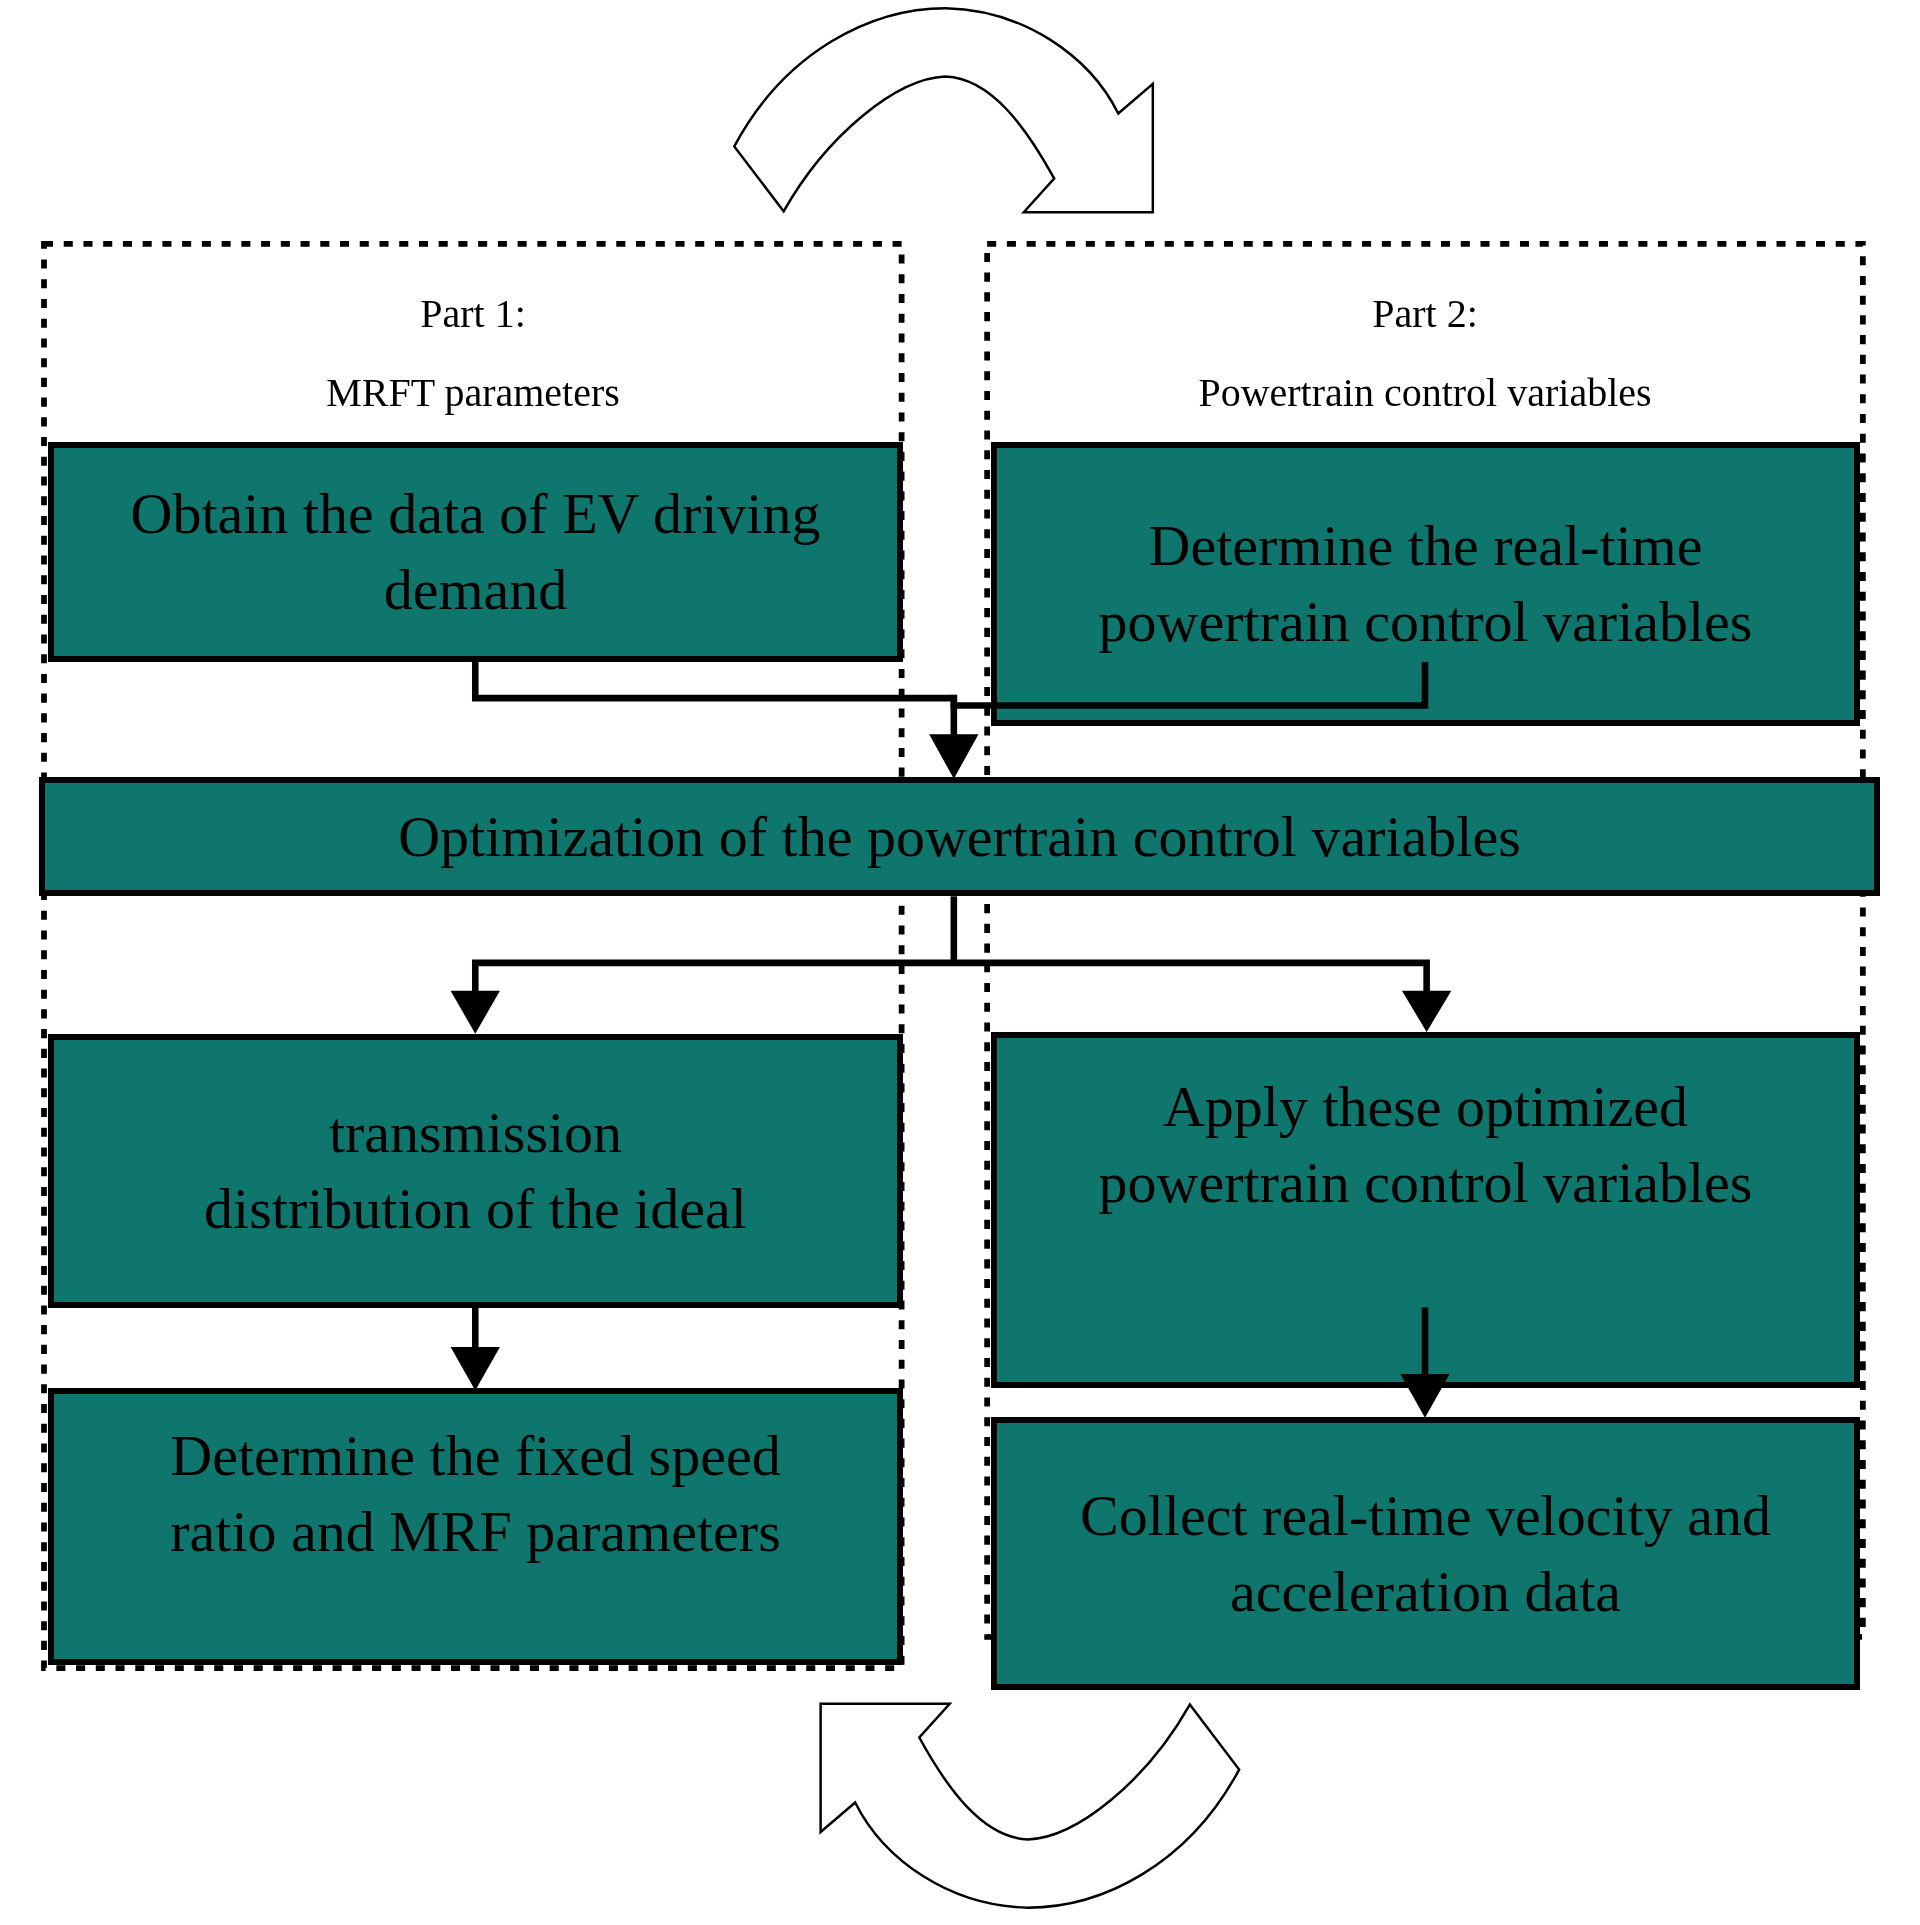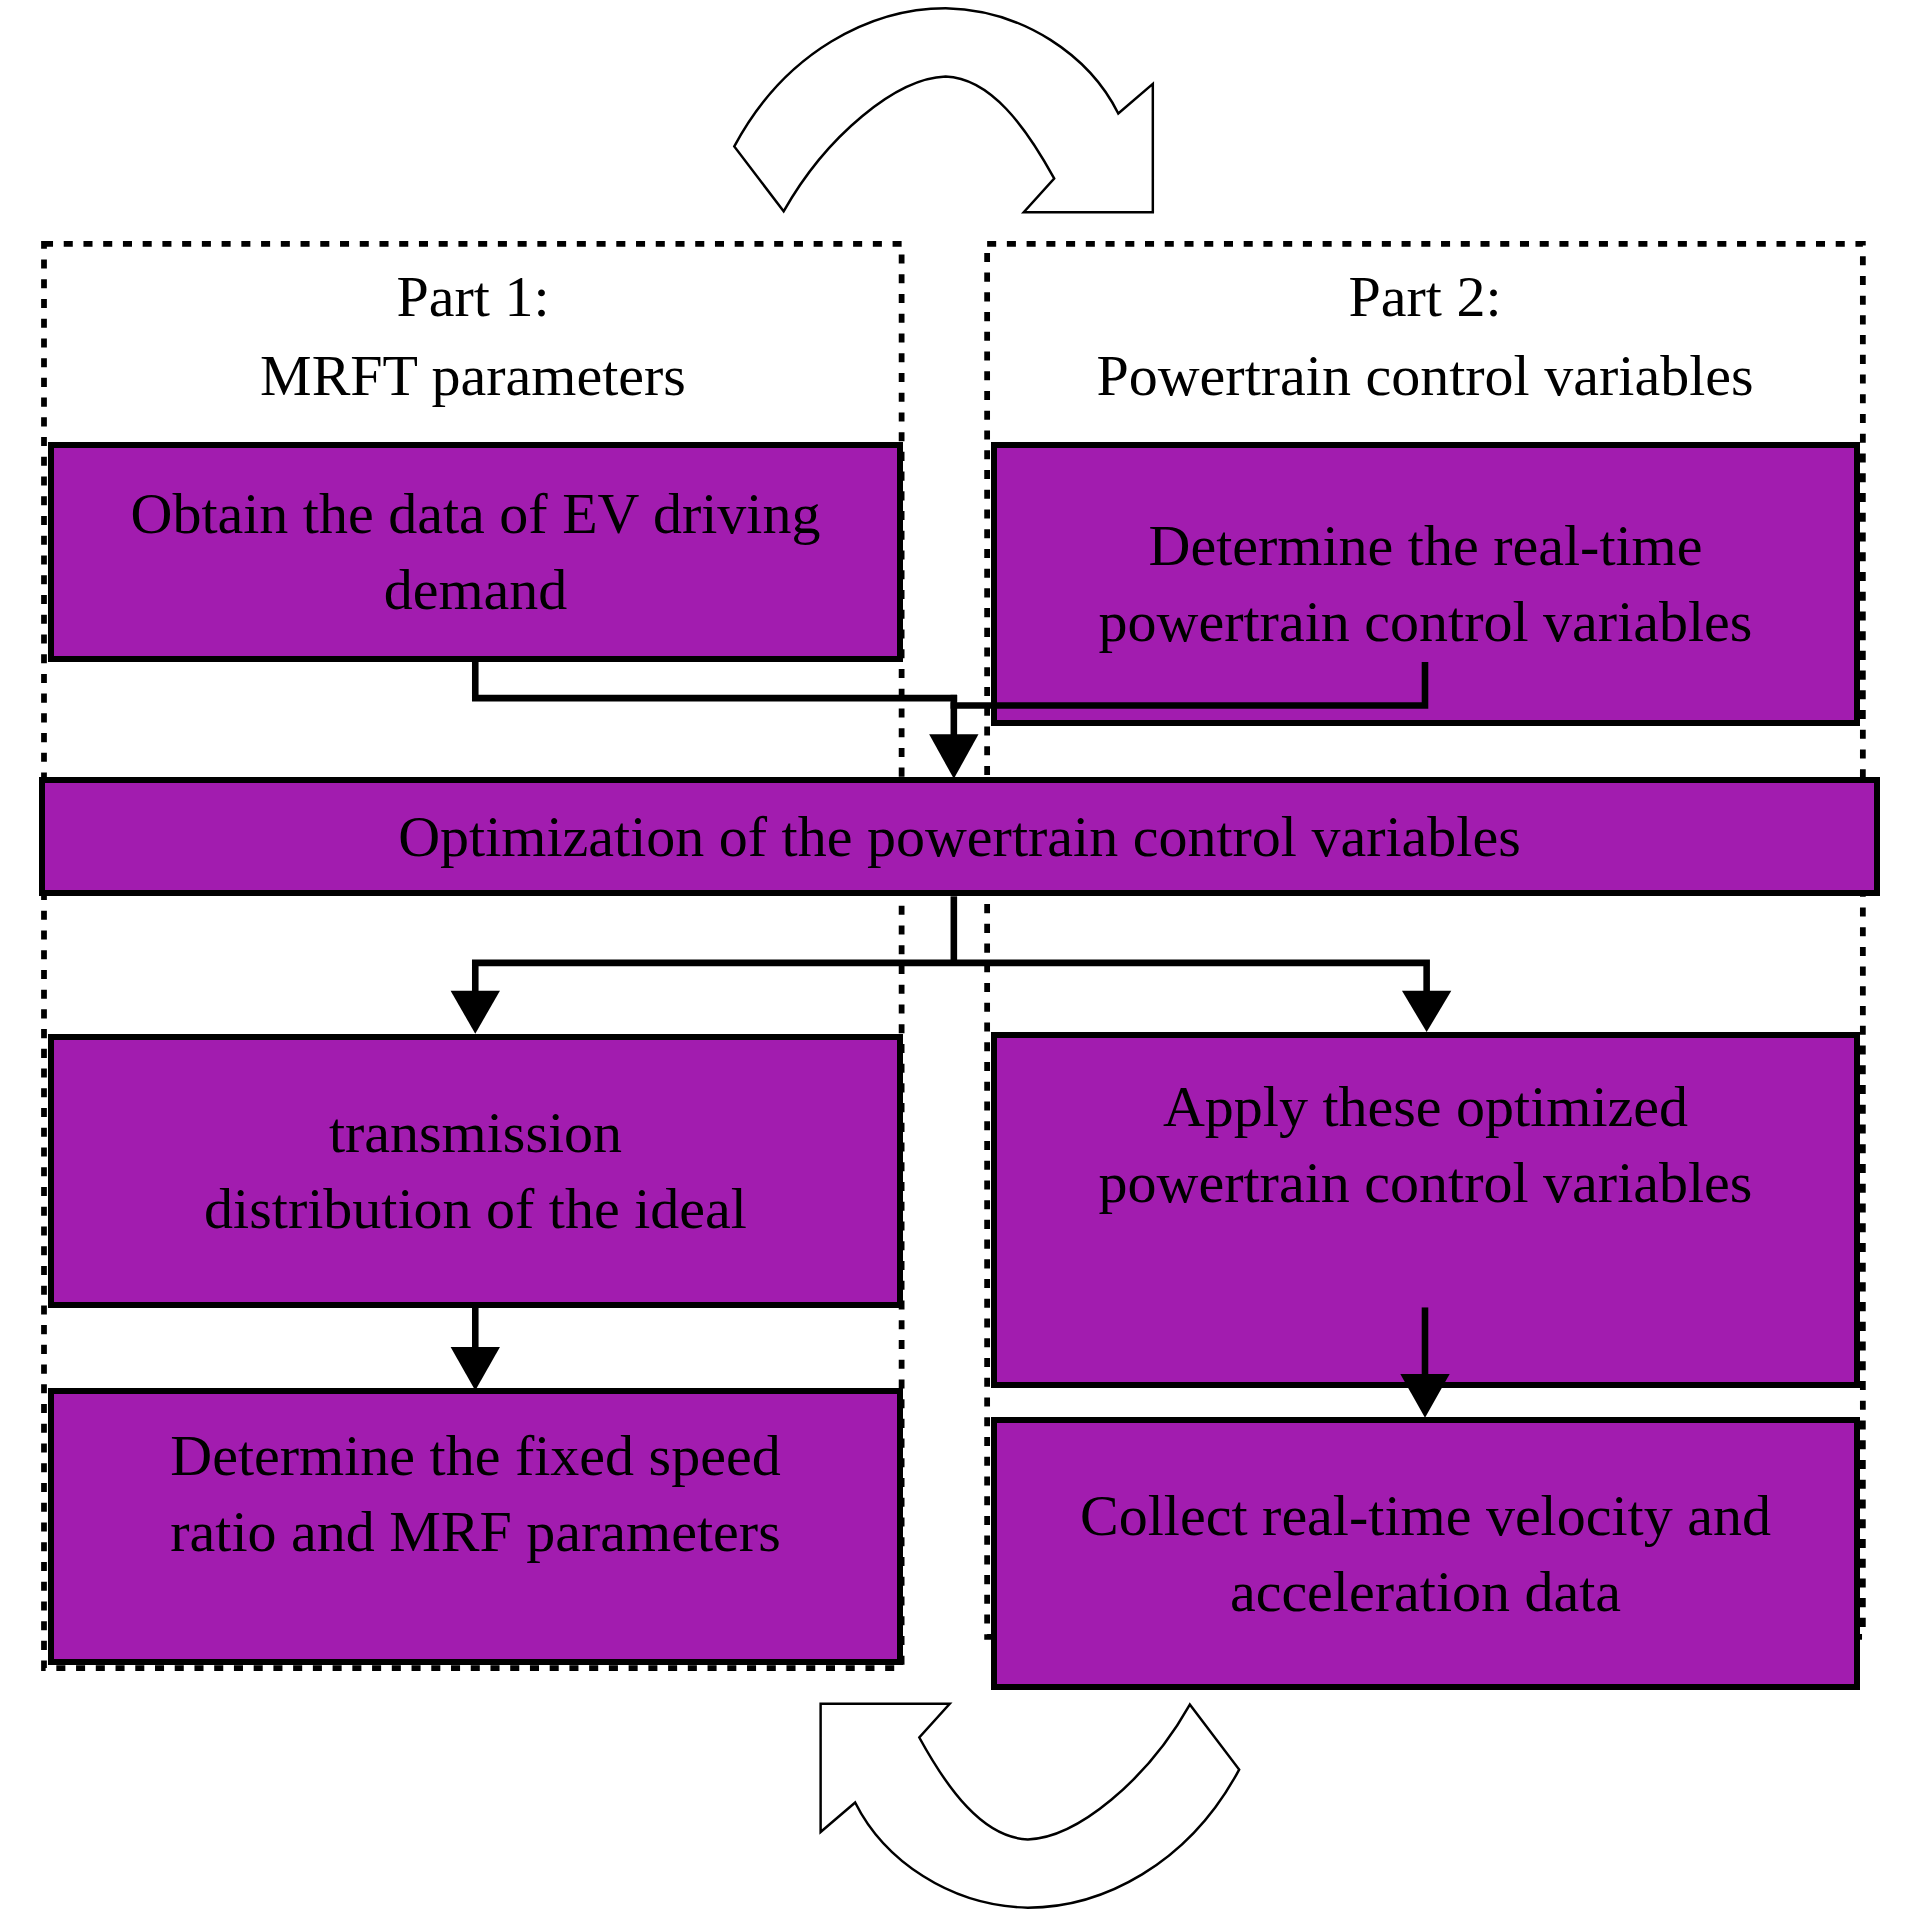--- a/index.html
+++ b/index.html
@@ -12,29 +12,30 @@
     color:#000000;
     overflow:hidden;
   }
   .layer{position:absolute;left:0;top:0;width:1920px;height:1925px;}
   .svg-under{z-index:0;}
   .svg-over{z-index:2;pointer-events:none;}
   .hdr{
     position:absolute;
     z-index:1;
     text-align:center;
-    font-size:58px;
+    font-size:40px;
     line-height:79px;
+    margin-top:17px;
   }
   .hdr span{display:block;}
   .fbox{
     position:absolute;
     z-index:1;
     box-sizing:border-box;
-    background:#a21caf;
+    background:#0f766e;
     border:6.6px solid #000000;
     display:flex;
     flex-direction:column;
     align-items:center;
     justify-content:center;
     text-align:center;
     font-size:58px;
     line-height:76px;
   }
   .fbox span{display:block;width:100%;}

